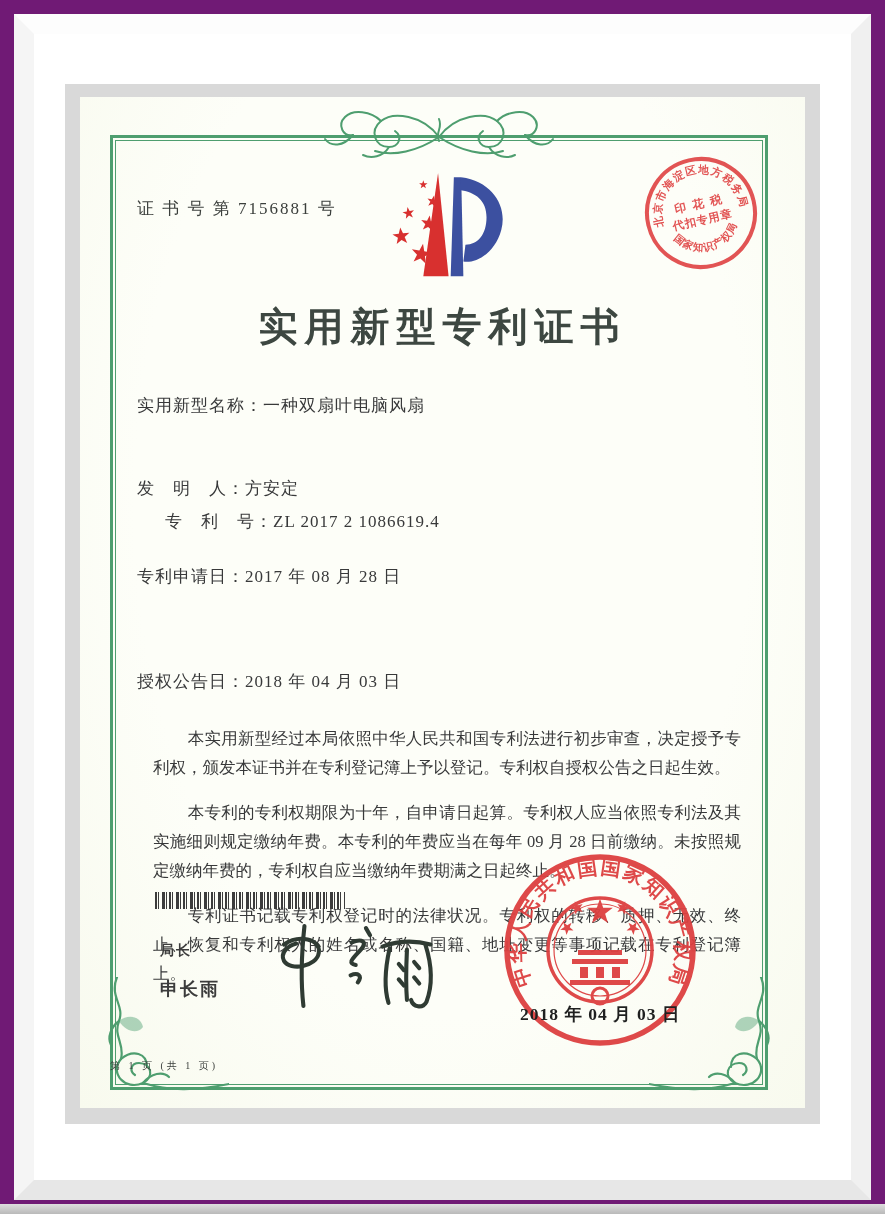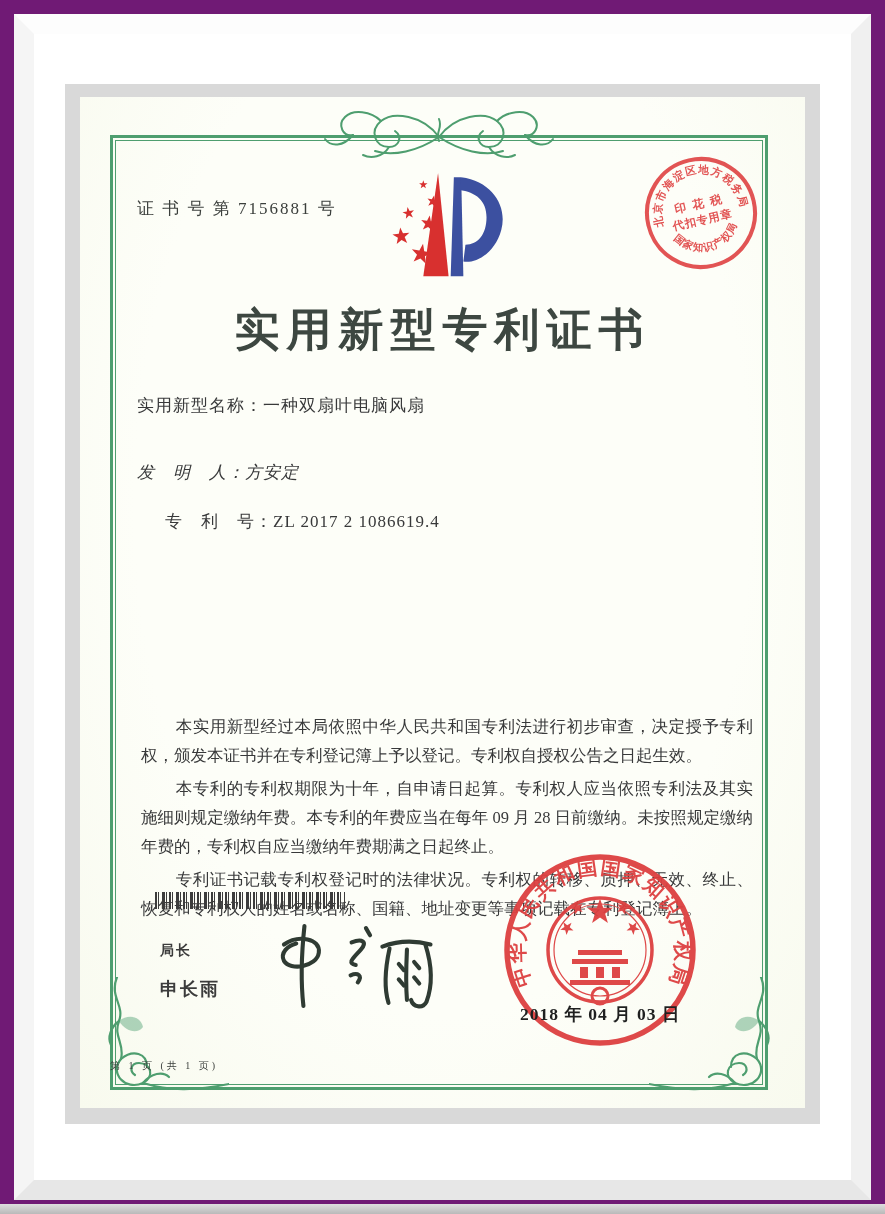--- a/index.html
+++ b/index.html
@@ -19,28 +19,28 @@
   .green-box-inner { position:absolute; inset:2px; border:1px solid #4e9e6f; }
   .ornament { position:absolute; pointer-events:none; }
   .orn-top { left:50%; top:-3px; transform:translate(-50%,-50%); }
   .orn-bl { left:-14px; bottom:-12px; }
   .orn-br { right:-14px; bottom:-12px; transform:scaleX(-1); }
   
   .abs { position:absolute; }
   .cert-no { left:57px; top:100px; font-size:17px; letter-spacing:2px; color:#3b3f3c; }
   .logo { left:288px; top:74px; width:138px; height:118px; }
   .tax-stamp { left:558px; top:53px; width:126px; height:126px; transform:rotate(-13deg); opacity:.93; }
-  .title { left:0; right:0; top:203px; text-align:center; font-size:45px; font-weight:700;
+  .title { left:0; right:0; top:203px; text-align:center; font-size:39px; font-weight:700;
     letter-spacing:7px; color:#3d4741; }
   .row { left:57px; font-size:17px; color:#38393a; letter-spacing:1px; white-space:nowrap; }
-  .row-0 { top:297px; } .row-1 { top:364px;font-style:italic; } .row-2 { top:413px;margin-left:28px; }
+  .row-0 { top:297px; } .row-1 { top:380px; } .row-2 { top:413px;margin-left:28px; }
   .row-3 { top:468px; } .row-4 { top:518px; } .row-5 { top:573px; }
   .paras { left:57px; top:611px; width:620px; font-size:16.5px; line-height:29px;
     color:#38393a; text-align:justify; }
-  .paras p { text-indent:2.1em; margin:4px; }
+  .paras p { text-indent:2.1em; margin:16px; }
   .barcode { left:75px; top:795px; width:190px; height:17px;
     background:repeating-linear-gradient(90deg,#3c3c3c 0 2px,transparent 2px 3px,#3c3c3c 3px 4px,
       transparent 4px 7px,#3c3c3c 7px 10px,transparent 10px 11px,#3c3c3c 11px 12px,transparent 12px 14px); }
   .director-title { left:80px; top:845px; font-size:14px; font-weight:700; color:#3c3c3c; letter-spacing:2px; }
   .director-name  { left:80px; top:880px; font-size:18px; font-weight:700; color:#3c3c3c; letter-spacing:2px; }
   .signature { left:165px; top:815px; width:205px; height:105px; }
   .seal { left:420px; top:753px; width:200px; height:200px; opacity:.95; z-index:1; }
   .seal-date { left:440px; top:905px; font-size:17.5px; color:#1f2020; letter-spacing:1px;
     font-weight:600; z-index:2; }
   .footer { left:30px; width:790px; top:962px; text-align:left; font-size:10px;
@@ -137,20 +137,26 @@
     <div class="abs title">实用新型专利证书</div>
 
     <div class="abs row row-0">
       <span>实用新型名称：</span><span>一种双扇叶电脑风扇</span>
     </div>
     <div class="abs row row-1">
       <span>发　明　人：</span><span>方安定</span>
     </div>
     <div class="abs row row-2">
       <span>专　利　号：</span><span>ZL 2017 2 1086619.4</span>
+    </div>
+    <div class="abs row row-3">
+      <span>专利申请日：</span><span>2017 年 08 月 28 日</span>
+    </div>
+    <div class="abs row row-5">
+      <span>授权公告日：</span><span>2018 年 04 月 03 日</span>
     </div>
 
     <div class="abs paras">
       <p>本实用新型经过本局依照中华人民共和国专利法进行初步审查，决定授予专利权，颁发本证书并在专利登记簿上予以登记。专利权自授权公告之日起生效。</p>
       <p>本专利的专利权期限为十年，自申请日起算。专利权人应当依照专利法及其实施细则规定缴纳年费。本专利的年费应当在每年 09 月 28 日前缴纳。未按照规定缴纳年费的，专利权自应当缴纳年费期满之日起终止。</p>
       <p>专利证书记载专利权登记时的法律状况。专利权的转移、质押、无效、终止、恢复和专利权人的姓名或名称、国籍、地址变更等事项记载在专利登记簿上。</p>
     </div>
 
     <div class="abs barcode"></div>
 

